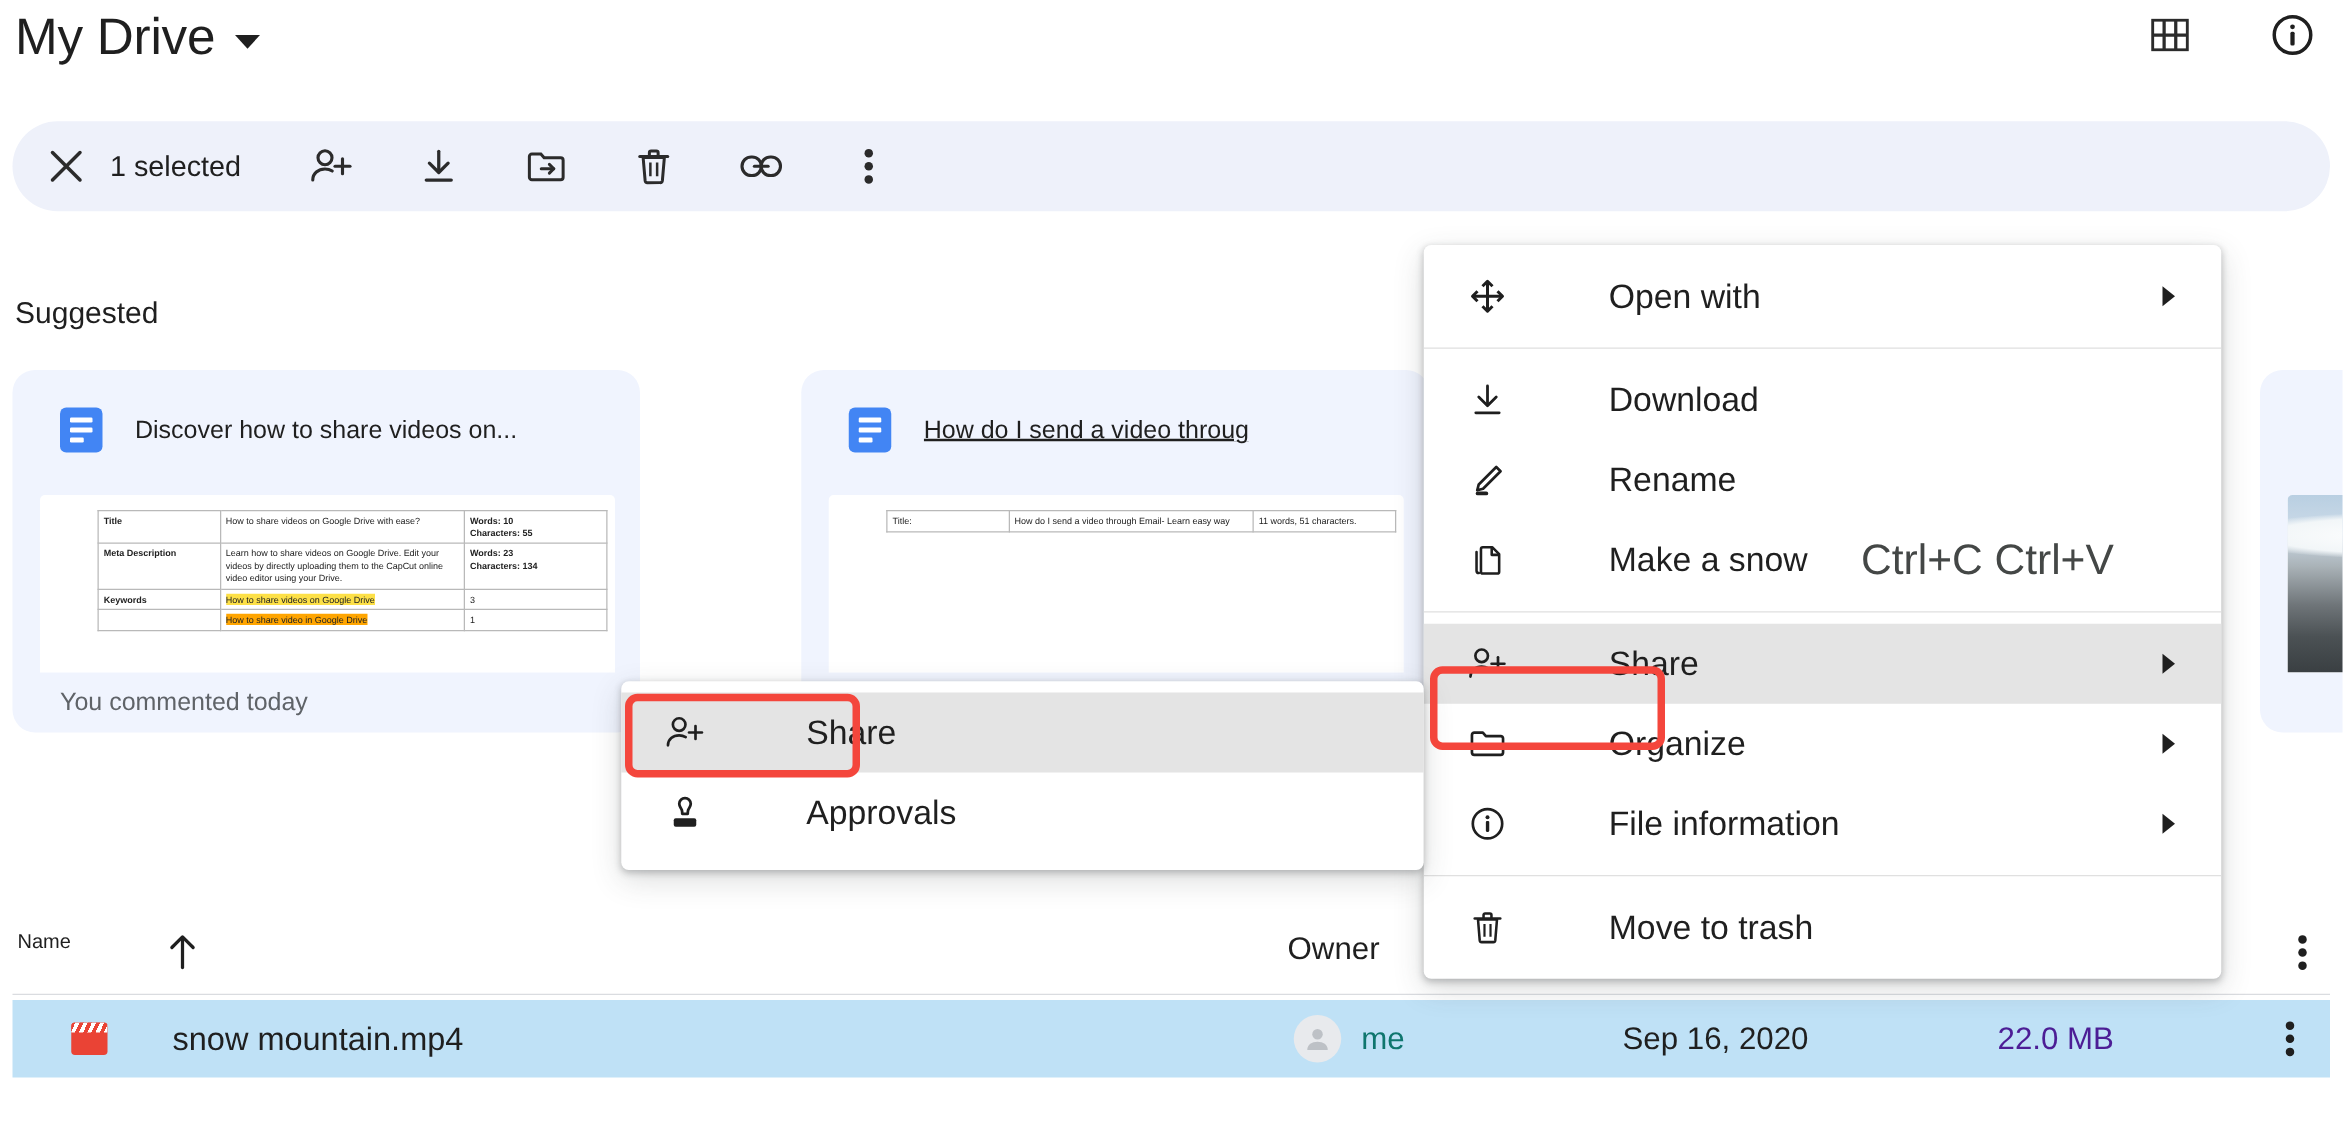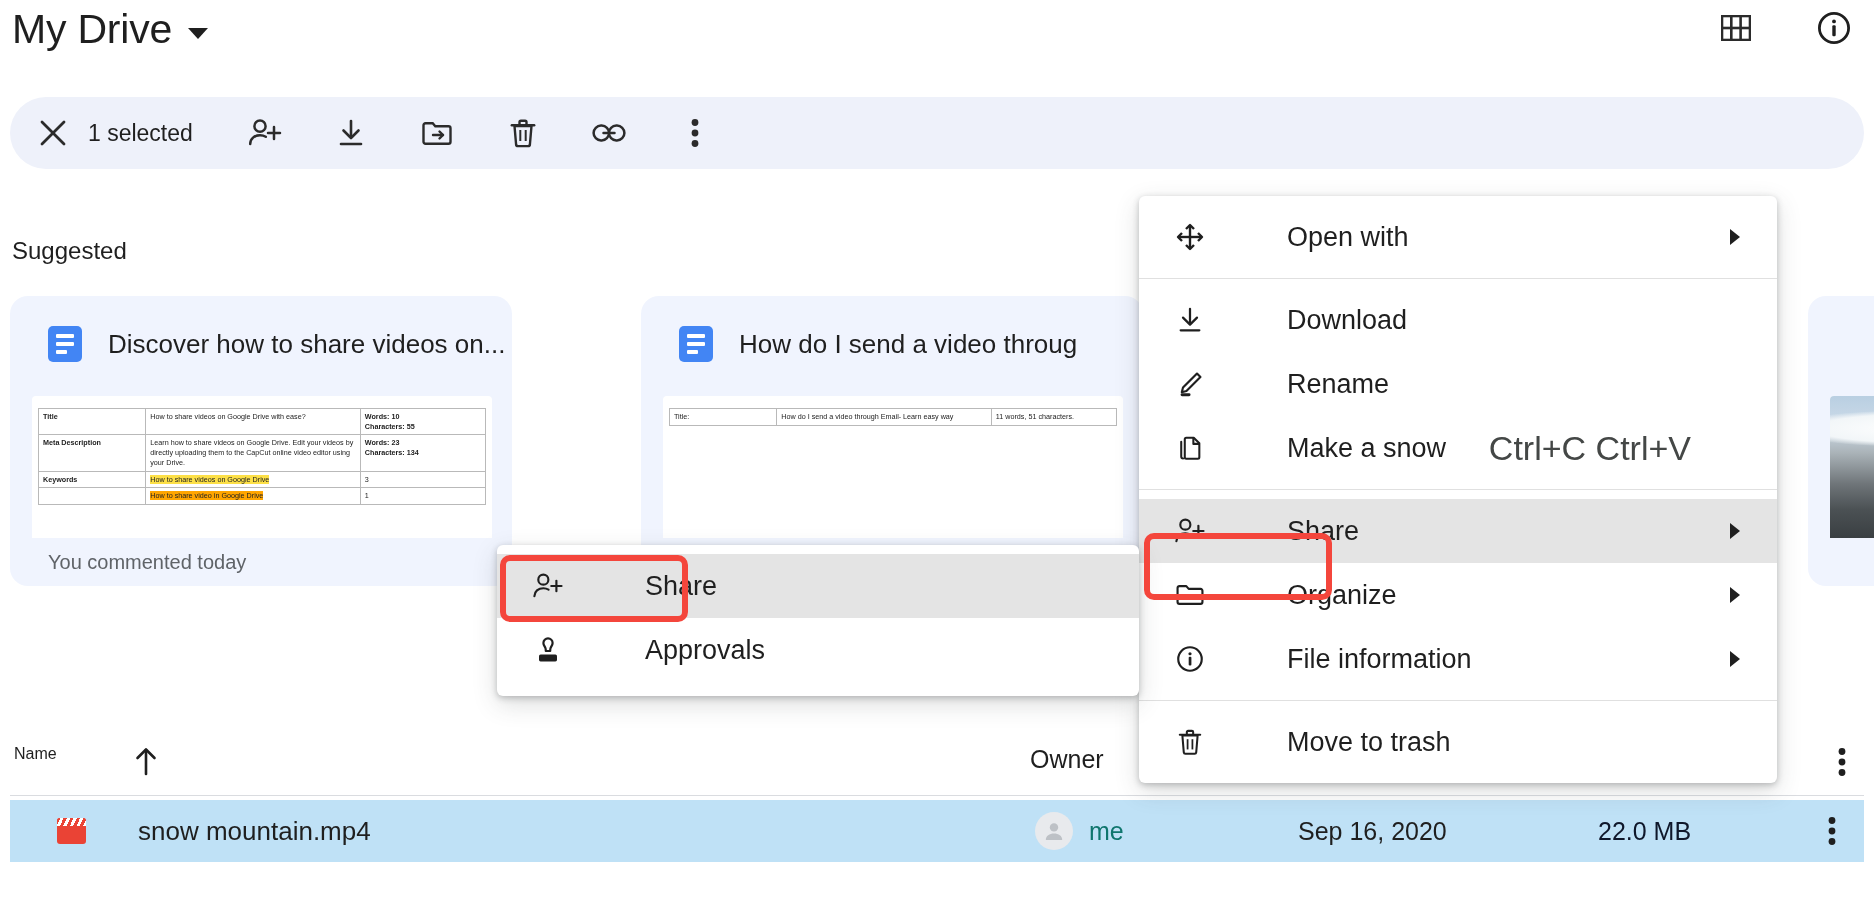--- a/index.html
+++ b/index.html
@@ -58,38 +58,38 @@
     font-size: 24px; color: #1f1f1f;
   }
   .sug-card {
     position: absolute; top: 296px;
     width: 502px; height: 290px;
     background: #f0f4fe;
     border-radius: 18px;
     overflow: hidden;
   }
   #sug-card-1 { left: 10px; }
-  #sug-card-2 { left: 641px; }
+  #sug-card-2 { left: 641px; text-decoration: underline; }
   #sug-card-3 { left: 1272px; }
   #sug-card-4 { left: 1903px; }
   .sug-head {
     display: flex; align-items: center; gap: 26px;
     padding: 22px 0 0 38px; height: 74px;
   }
   .doc-icon {
     width: 34px; height: 36px; background: #4285f4; border-radius: 5px;
     display: flex; flex-direction: column; align-items: center; justify-content: center; gap: 4px;
     flex-shrink: 0;
   }
   .doc-icon i { display:block; background:#fff; height:4px; border-radius:1px; }
   .doc-icon i:nth-child(1){ width:18px; }
   .doc-icon i:nth-child(2){ width:18px; }
   .doc-icon i:nth-child(3){ width:11px; margin-right:7px; }
   .sug-title {
-    font-size: 26px; color: #1f1f1f; white-space: nowrap; overflow: hidden;
+    font-size: 20px; color: #1f1f1f; white-space: nowrap; overflow: hidden;
   }
   .sug-thumb {
     position: absolute; left: 22px; top: 100px;
     width: 460px; height: 142px;
     background: #ffffff;
     border-radius: 4px 4px 0 0;
     overflow: hidden;
   }
   .sug-foot {
     position: absolute; left: 0; bottom: 0; width: 100%; height: 48px;
@@ -98,21 +98,21 @@
   }
   
   .mini-table { width: 100%; border-collapse: collapse; margin-top: 8px; font-size: 7.2px; color: #222; }
   .mini-table td { border: 0.8px solid #b9b9b9; padding: 3px 4px; vertical-align: top; line-height: 1.35; }
   .mt-lbl { font-weight: bold; width: 24%; }
   .mt-mid { width: 48%; }
   .mt-cnt { width: 28%; }
   .mt-cnt b { font-weight: bold; }
   .hl-yellow { background: #fde047; }
   .hl-orange { background: #ffa500; }
-  .thumb-inner { padding: 4px 6px 0 6px; }
+  .thumb-inner { padding: 4px 6px 0 6px; margin-left: 40px; }
   .photo-thumb {
     width: 100%; height: 100%;
     background:
       linear-gradient(to bottom, #b9cfe2 0%, #cddbe8 22%, #aab3b8 40%, #6f7579 62%, #4b5154 80%, #3a3f42 100%);
     position: relative; overflow: hidden;
   }
   .photo-thumb::before {
     content: ""; position: absolute; left: -10%; top: 10%; width: 60%; height: 26%;
     background: radial-gradient(ellipse at center, #ffffff 0%, #f2f6f8 55%, rgba(255,255,255,0) 72%);
     border-radius: 50%;
@@ -147,21 +147,21 @@
     background: repeating-linear-gradient(115deg, #ea4335 0 3px, #ffffff 3px 6px);
   }
   #file-name { position: absolute; left: 128px; font-size: 26px; color: #1f1f1f; }
   #owner-cell { position: absolute; left: 1025px; display: flex; align-items: center; gap: 16px; }
   #avatar {
     width: 38px; height: 38px; border-radius: 50%; background: #e8eaed;
     display:flex; align-items:center; justify-content:center;
   }
   #owner-name { font-size: 25px; color: #0f766e; }
   #modified-cell { position: absolute; left: 1288px; font-size: 25px; color: #1f1f1f; }
-  #size-cell { position: absolute; left: 1588px; font-size: 25px; color: #0f172a; }
+  #size-cell { position: absolute; left: 1588px; font-size: 25px; color: #4c1d95; }
   #row-more { position: absolute; right: 28px; }
 
   
   #context-menu {
     position: absolute; left: 1139px; top: 196px;
     width: 638px;
     background: #ffffff;
     border-radius: 6px;
     box-shadow: 0 2px 6px rgba(60,64,67,.3), 0 8px 24px rgba(60,64,67,.18);
     padding: 9px 0 9px 0;

